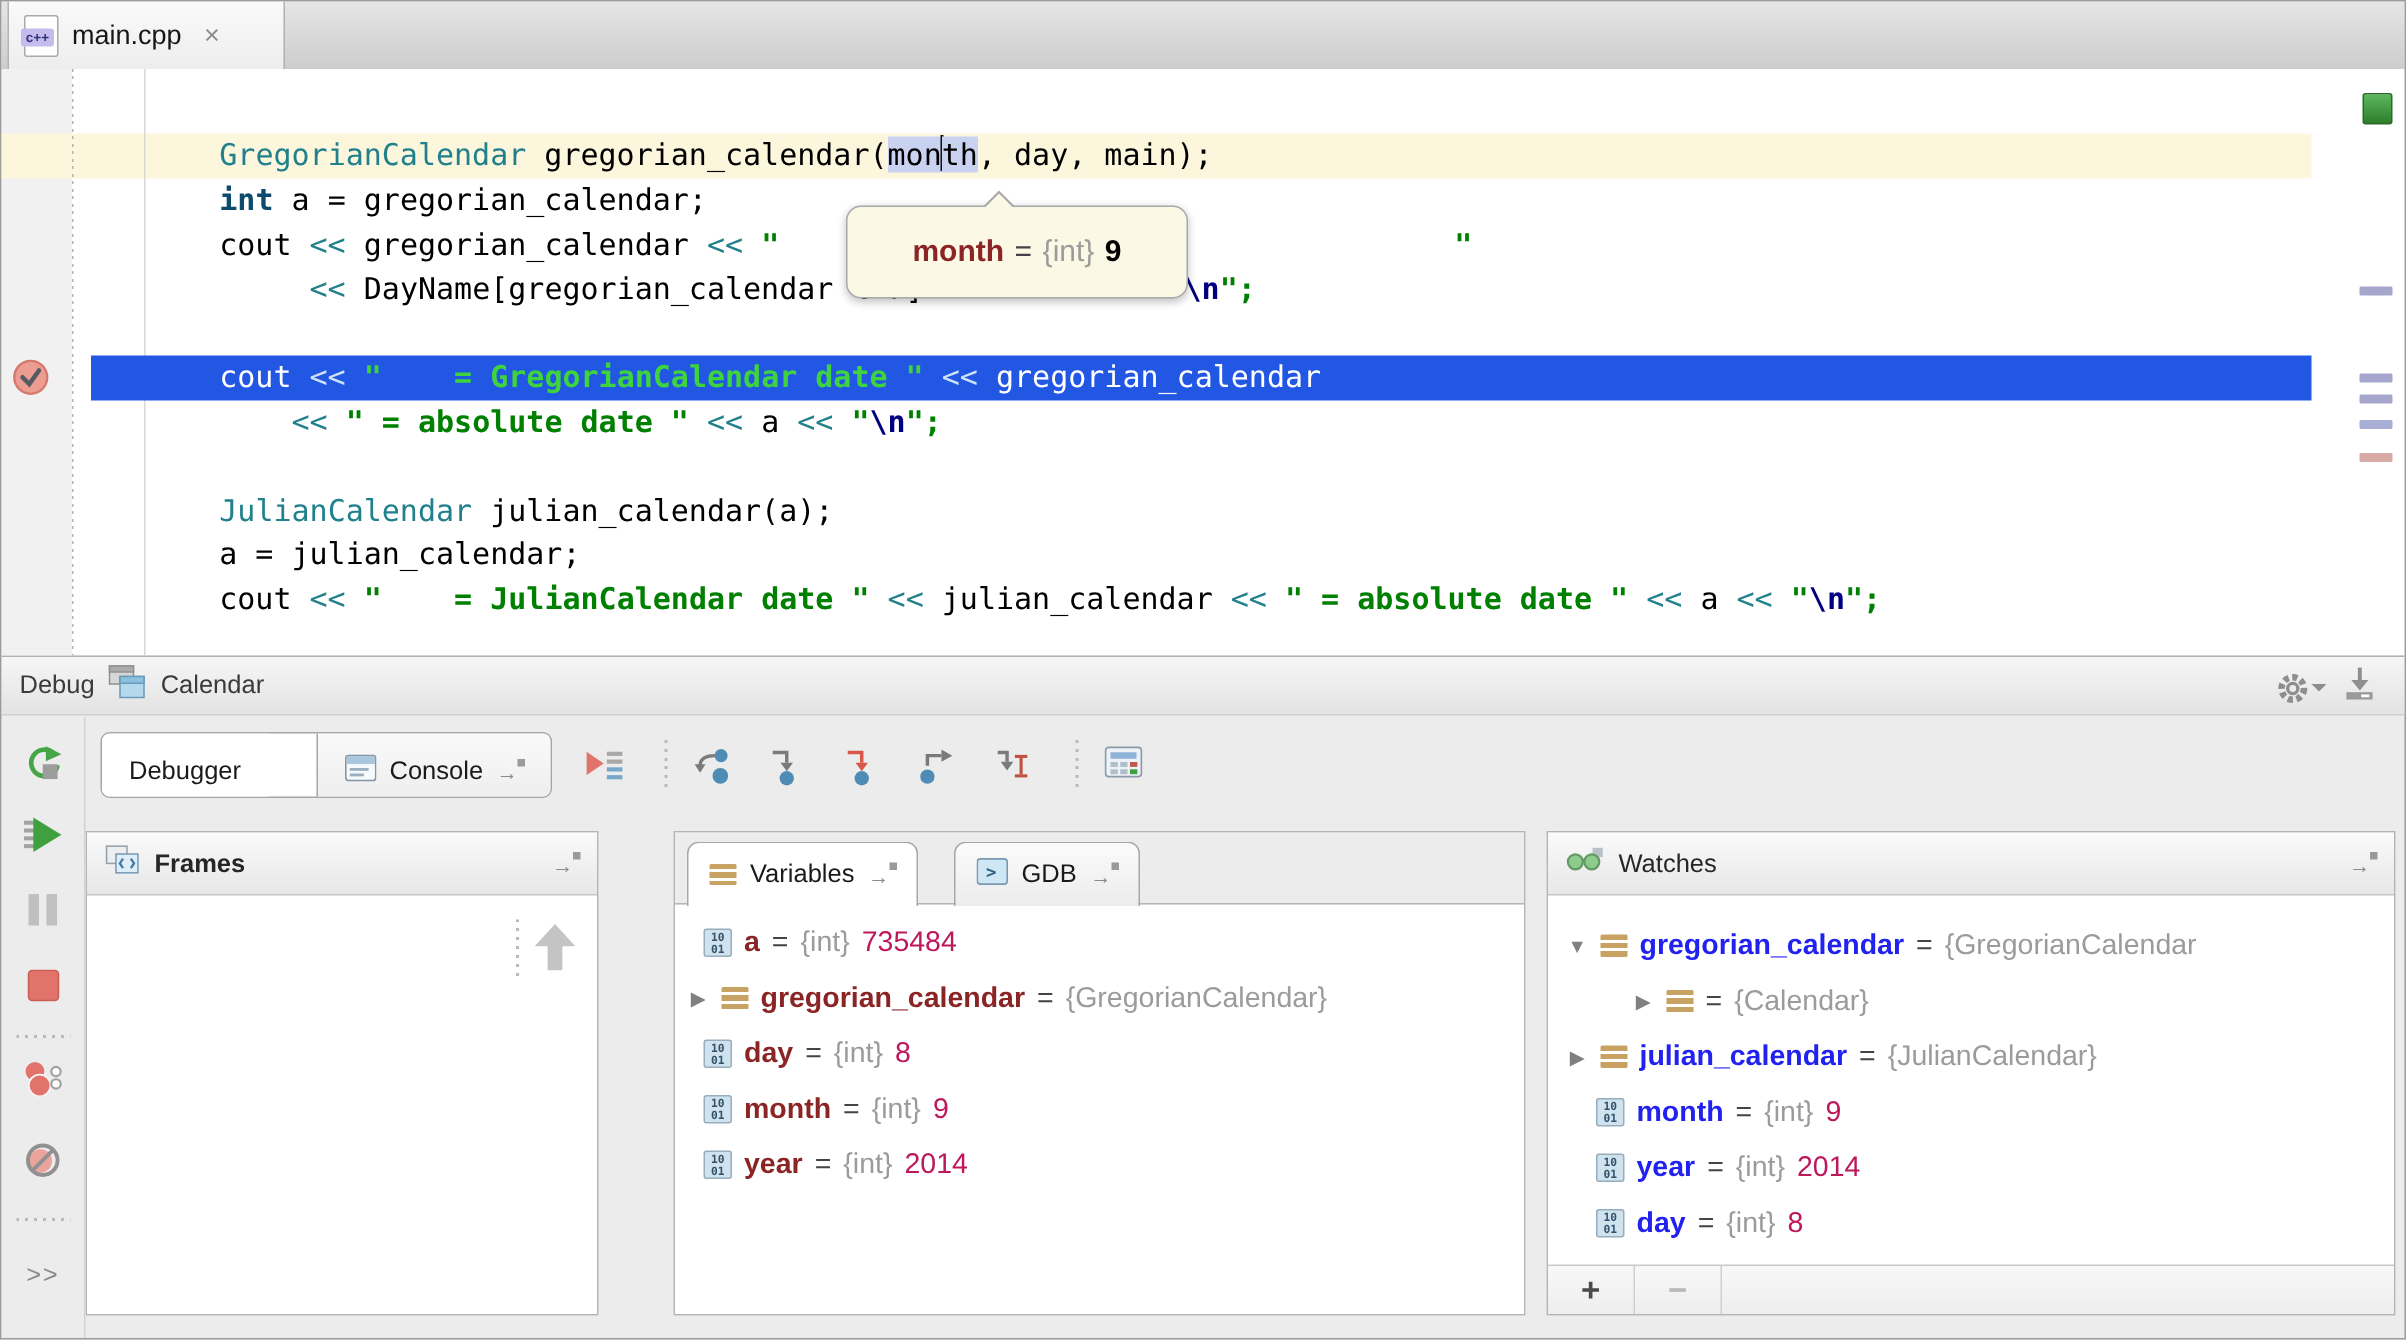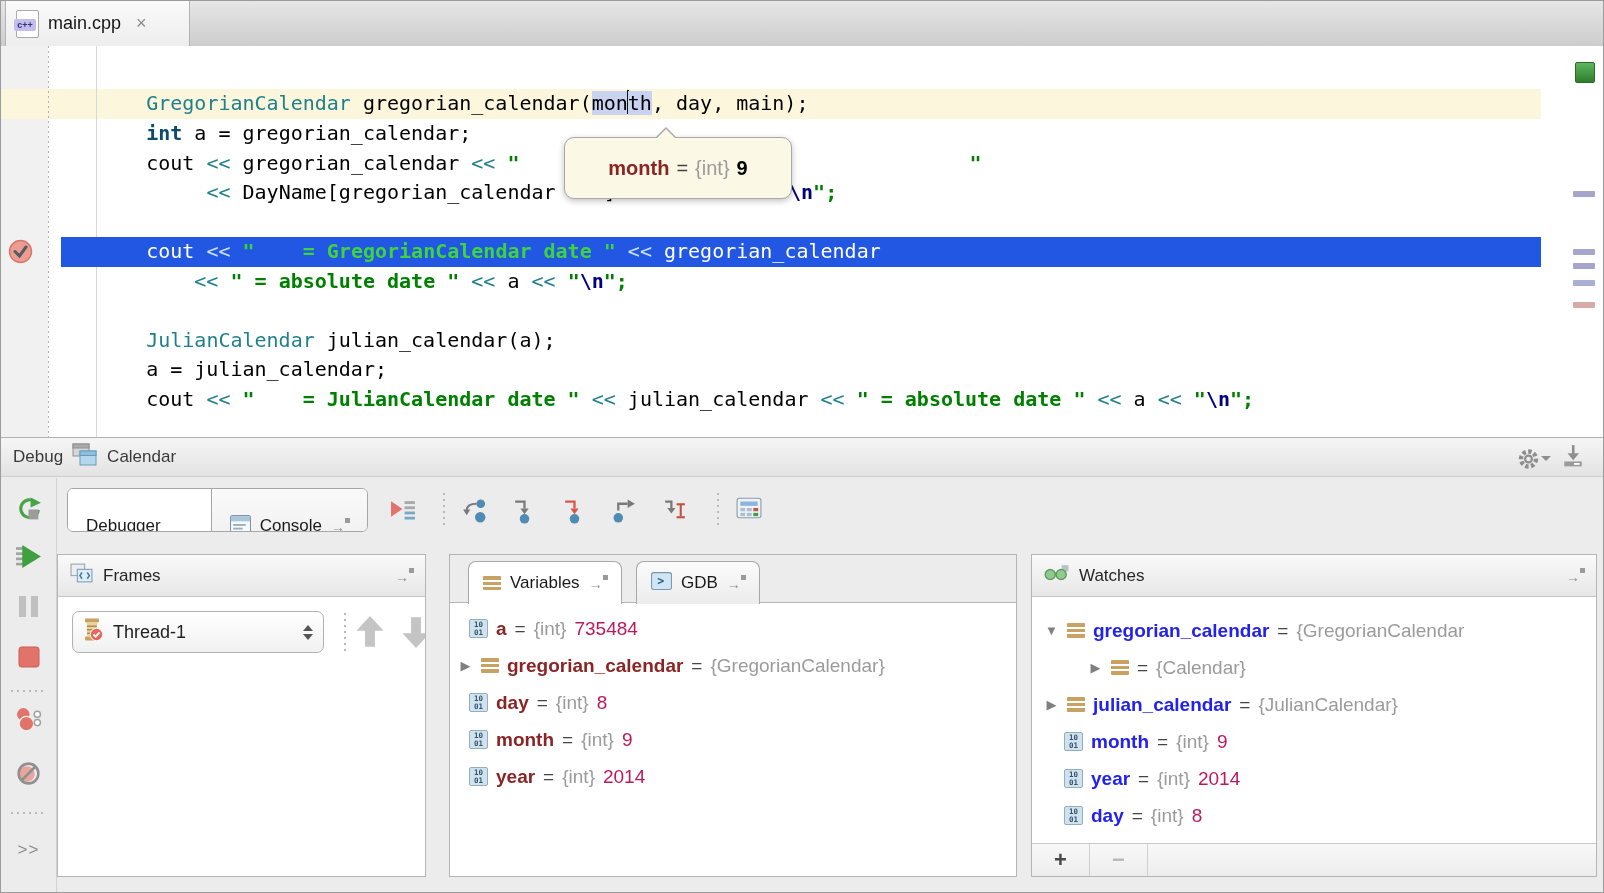--- a/index.html
+++ b/index.html
@@ -61,21 +61,21 @@
   .caret-down{width:0;height:0;border:5px solid transparent;border-top-color:#8e8e8e;margin-top:5px;}
   
   .leftstrip{position:absolute;left:0;top:477px;width:56px;height:414px;background:#ececec;
              border-right:1px solid #d2d2d2;box-sizing:border-box;z-index:2;}
   .strip-btn{position:absolute;left:0;width:55px;display:flex;justify-content:center;}
   .hdots{position:absolute;left:10px;width:36px;height:2px;
          background:repeating-linear-gradient(to right,#b9b9b9 0 2px,transparent 2px 6px);}
   .more-btn{font-size:17px;color:#8a8a8a;letter-spacing:1px;}
   .dbgtabs{position:absolute;left:66px;top:487px;height:44px;display:flex;border:1px solid #a6a6a6;
            border-radius:6px;overflow:hidden;background:#fff;box-sizing:border-box;}
-  .dbgtab{display:flex;align-items:center;gap:9px;padding:16px 18px;font-size:17px;color:#1a1a1a;height:100%;}
+  .dbgtab{display:flex;align-items:center;gap:9px;padding:4px 18px;font-size:17px;color:#1a1a1a;height:100%;}
   .dbgtab.active{background:#ffffff;}
   .dbgtab.idle{background:linear-gradient(#fafafa,#ececec);border-left:1px solid #a6a6a6;margin-left:32px;}
   .vdots{position:absolute;top:492px;width:2px;height:34px;
          background:repeating-linear-gradient(to bottom,#b9b9b9 0 2px,transparent 2px 6px);}
   .step-btn{position:absolute;top:496px;}
   .float-glyph{position:relative;display:inline-block;width:18px;height:14px;color:#8a8a8a;
                font-size:14px;line-height:16px;}
   .float-glyph::after{content:"";position:absolute;right:-1px;top:-1px;width:5px;height:5px;background:#9a9a9a;}
   
   .panel{position:absolute;top:553px;height:323px;background:#fff;border:1px solid #b5b5b5;
@@ -324,68 +324,49 @@
       <rect x="4" y="4" width="16" height="4" fill="#8fb3d9"></rect>
       <rect x="4" y="10" width="4.5" height="3" fill="#aebecb"></rect>
       <rect x="10" y="10" width="4.5" height="3" fill="#aebecb"></rect>
       <rect x="16" y="10" width="4.5" height="3" fill="#c2574b"></rect>
       <rect x="4" y="14.5" width="4.5" height="3" fill="#aebecb"></rect>
       <rect x="10" y="14.5" width="4.5" height="3" fill="#aebecb"></rect>
       <rect x="16" y="14.5" width="4.5" height="3" fill="#3f9e3f"></rect>
     </svg>
   </div>
 
-  <div class="panel" style="left:56px;width:369px;">
+  <div class="panel" style="left:56px;width:342px;font-weight:bold;">
     <div class="panel-head">
       <span>
         <svg width="23" height="20" viewBox="0 0 22 19">
           <rect x="1" y="1" width="13" height="11" fill="#eceef0" stroke="#98a0a8"></rect>
           <rect x="7" y="6" width="14" height="12" fill="#ddeef8" stroke="#7a9cba"></rect>
           <path d="M11.5,9 l-2,3 2,3 M16.5,9 l2,3 -2,3" fill="none" stroke="#4a7aa0" stroke-width="1.5"></path>
         </svg>
       </span>
       <span>Frames</span>
       <span class="spacer"></span>
       <span class="float-glyph">→</span>
     </div>
-    <div class="thread-combo">
-      <span>
-        <svg width="20" height="25" viewBox="0 0 20 24">
-          <rect x="2" y="1" width="14" height="4" rx="1" fill="#c9a25e"></rect>
-          <rect x="2" y="19" width="14" height="4" rx="1" fill="#c9a25e"></rect>
-          <rect x="4" y="5" width="10" height="14" fill="#ecd29a"></rect>
-          <rect x="4" y="8" width="10" height="1.5" fill="#b08c50"></rect>
-          <rect x="4" y="11.5" width="10" height="1.5" fill="#b08c50"></rect>
-          <rect x="4" y="15" width="10" height="1.5" fill="#b08c50"></rect>
-          <circle cx="13.5" cy="17" r="6.2" fill="#e4695c" stroke="#ffffff"></circle>
-          <polyline points="10.5,17 12.7,19.2 16.5,14.8" fill="none" stroke="#ffffff" stroke-width="1.8"></polyline>
-        </svg>
-      </span>
-      <span>Thread-1</span>
-      <span class="stepper">
-          <span class="up"></span>
-          <span class="down"></span>
-        </span>
-    </div>
     <div class="frames-vdots"></div>
     <div style="position:absolute;left:296px;top:58px;">
       <svg width="32" height="38" viewBox="0 0 26 30">
           <polygon points="13,2 24,14 17,14 17,27 9,27 9,14 2,14" fill="#c4c4c4"></polygon>
         </svg>
     </div>
     <div style="position:absolute;left:342px;top:58px;">
       <svg width="32" height="38" viewBox="0 0 26 30">
           <polygon points="13,28 2,16 9,16 9,3 17,3 17,16 24,16" fill="#c4c4c4"></polygon>
         </svg>
     </div>
   </div>
 
   <div class="panel" style="left:448px;width:568px;">
     <div class="vartabs">
-      <div class="vtab active" style="left:18px;">
+      <div class="vtab active" style="left:8px;">
         <span class="ticon struct" style="width:18px;height:14px;"></span>
         <span>Variables</span>
         <span class="float-glyph">→</span>
       </div>
       <div class="vtab idle" style="left:186px;">
         <span>
           <svg width="21" height="18" viewBox="0 0 20 17">
             <rect x="0.5" y="0.5" width="19" height="16" rx="2" fill="#cfe6f4" stroke="#7a98b0"></rect>
             <text x="6" y="12.5" font-size="11" font-weight="bold" fill="#2f6084" font-family="DejaVu Sans Mono, monospace">&gt;</text>
           </svg>

